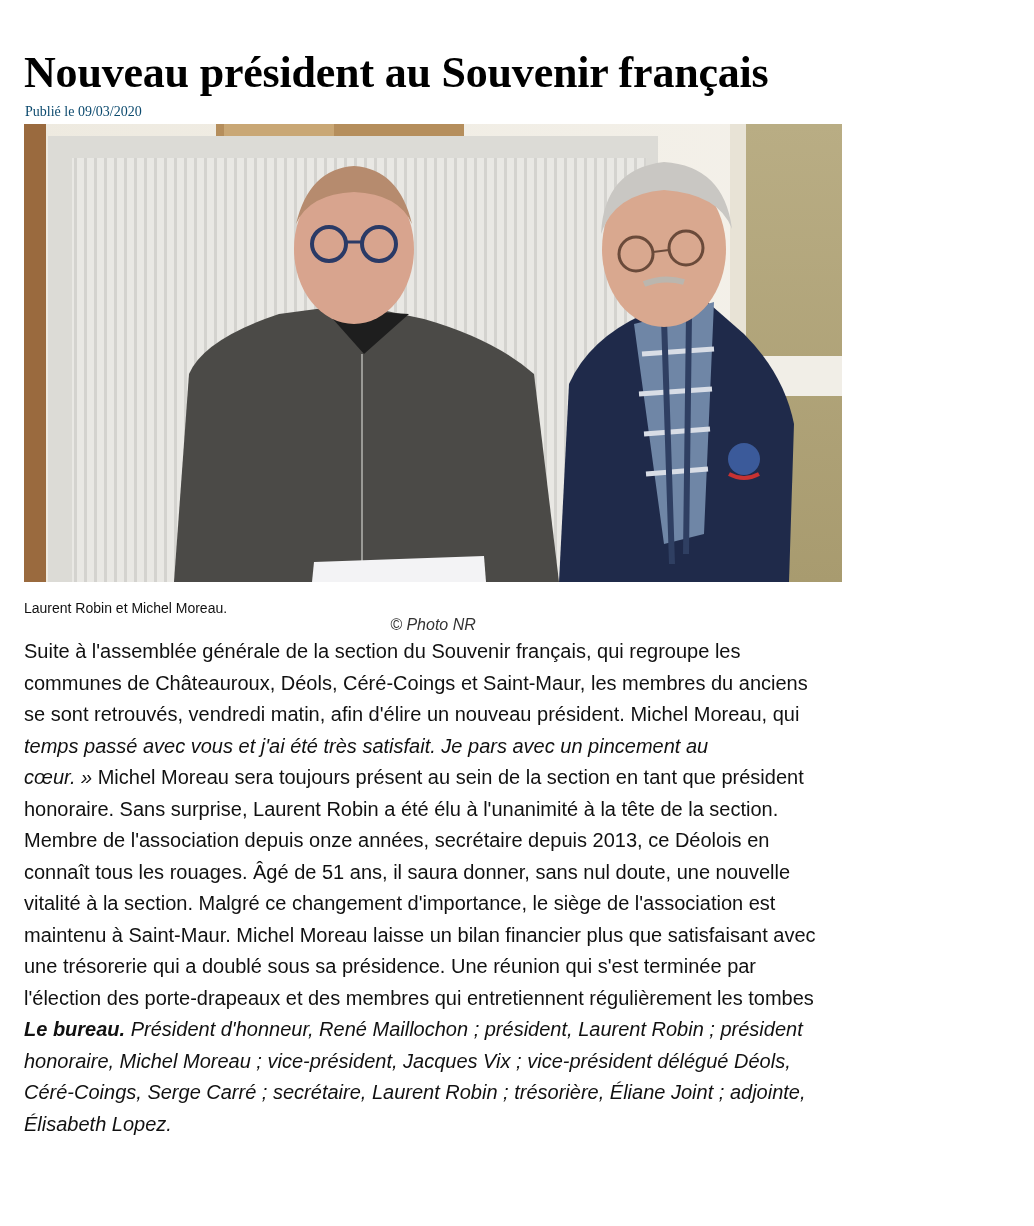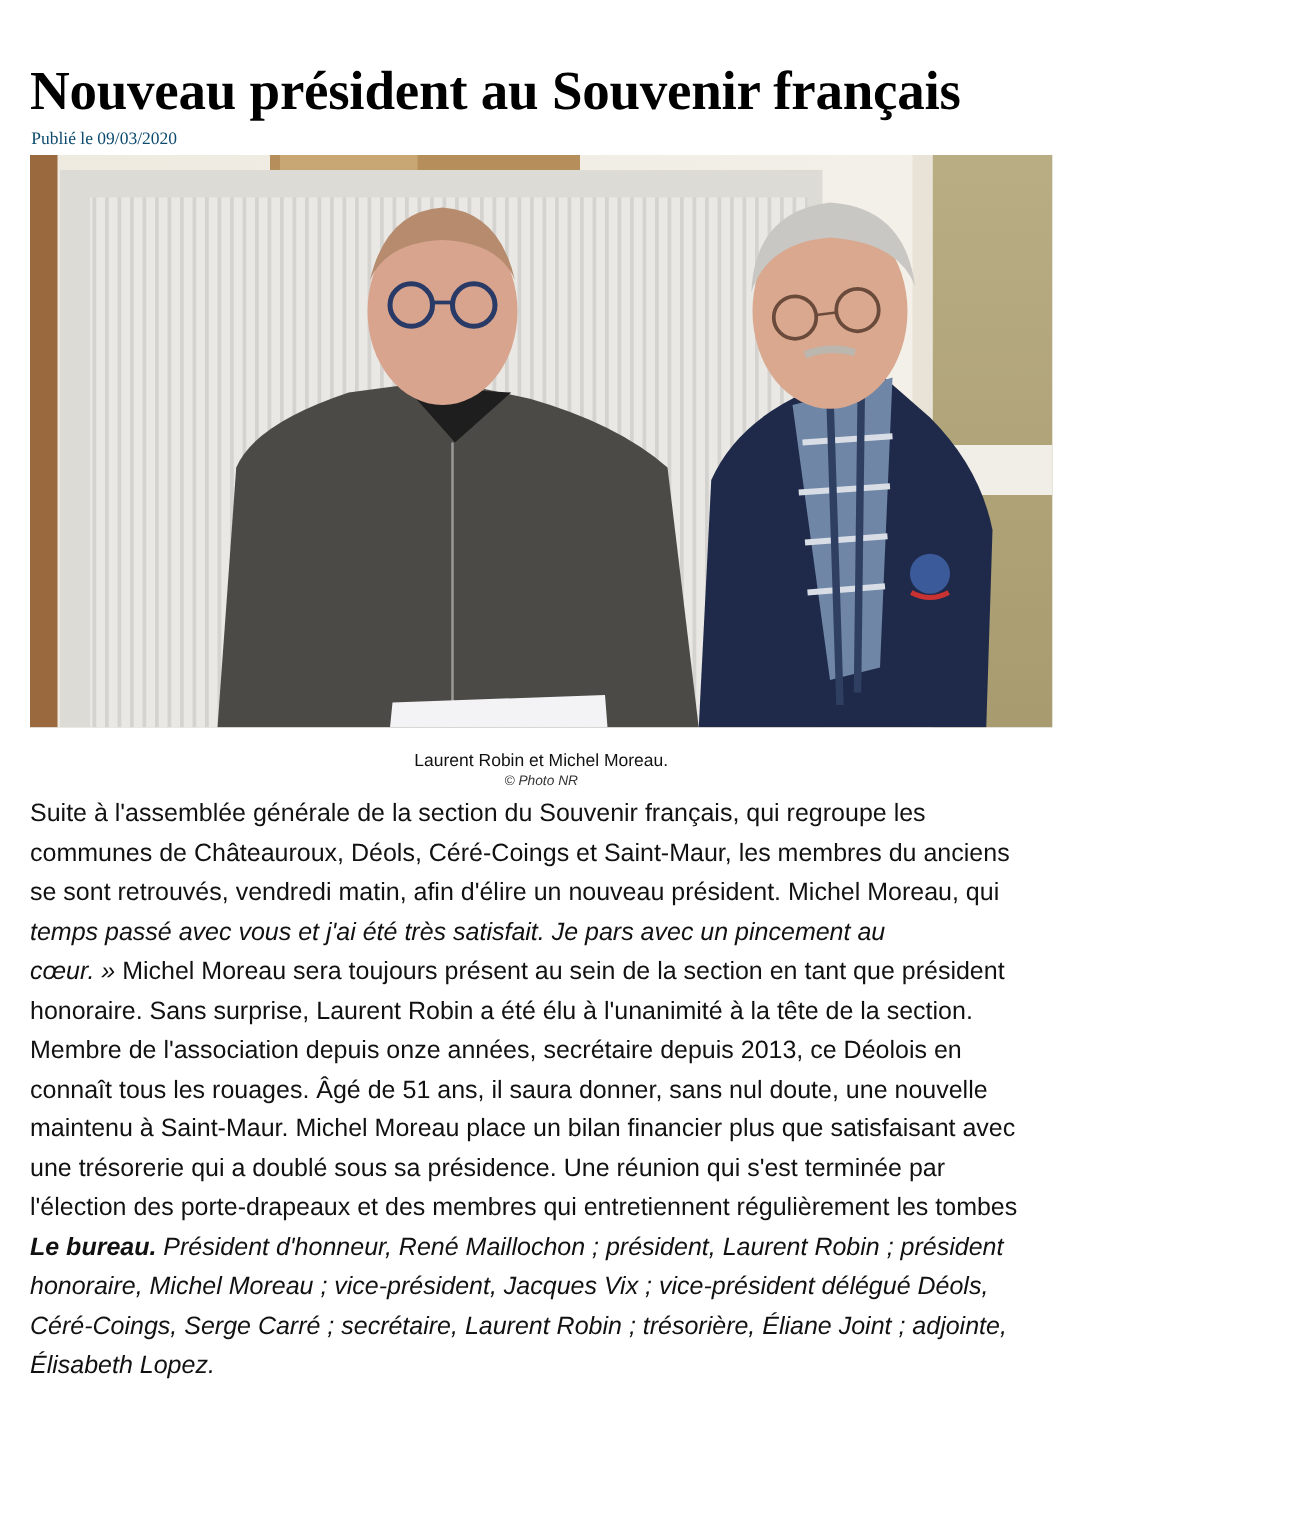--- a/index.html
+++ b/index.html
@@ -12,26 +12,26 @@
     .pubdate {
       position: absolute; left: 25px; top: 104px;
       font-family: "Liberation Serif", serif; font-size: 14px; line-height: 16px; color: #0c4a6e;
     }
     .photo {
       position: absolute; left: 24px; top: 124px; width: 818px; height: 458px; overflow: hidden;
       background: #d9d6cf;
     }
     .photo svg { display: block; }
     .caption {
-      position: absolute; left: 24px; top: 600px; width: 818px; text-align: center;
+      position: absolute; left: 24px; top: 600px; width: 818px; text-align: left;
       font-family: "Liberation Sans", sans-serif; font-size: 14px; line-height: 16px; color: #111;
     }
     .credit {
       position: absolute; left: 24px; top: 619px; width: 818px; text-align: center;
-      font-family: "Liberation Sans", sans-serif; font-style: italic; font-size: 11px; line-height: 12px; color: #333;
+      font-family: "Liberation Sans", sans-serif; font-style: italic; font-size: 16px; line-height: 12px; color: #333;
     }
     .body {
       position: absolute; left: 24px; top: 636px; width: 990px;
       font-family: "Liberation Sans", sans-serif; font-size: 20px; line-height: 31.5px; color: #111;
     }
     .body p { margin: 0; }
     .line { display: block; white-space: nowrap; }
     .q { font-style: italic; }
     .bureau { font-style: italic; display: block; }
     .bureau .lbl { font-weight: bold; }
@@ -107,21 +107,22 @@
 <div class="body">
   <p>
     <span class="line"><span>Suite à l'assemblée générale de la section du Souvenir français, qui regroupe les</span></span>
     <span class="line"><span>communes de Châteauroux, Déols, Céré-Coings et Saint-Maur, les membres du anciens</span></span>
     <span class="line"><span>se sont retrouvés, vendredi matin, afin d'élire un nouveau président. Michel Moreau, qui</span></span>
     <span class="line q"><span>temps passé avec vous et j'ai été très satisfait. Je pars avec un pincement au</span></span>
     <span class="line"><span class="q">cœur. »</span><span> Michel Moreau sera toujours présent au sein de la section en tant que président</span></span>
     <span class="line"><span>honoraire. Sans surprise, Laurent Robin a été élu à l'unanimité à la tête de la section.</span></span>
     <span class="line"><span>Membre de l'association depuis onze années, secrétaire depuis 2013, ce Déolois en</span></span>
     <span class="line"><span>connaît tous les rouages. Âgé de 51 ans, il saura donner, sans nul doute, une nouvelle</span></span>
-    <span class="line"><span>maintenu à Saint-Maur. Michel Moreau place un bilan financier plus que satisfaisant avec</span></span>
+    <span class="line"><span>vitalité à la section. Malgré ce changement d'importance, le siège de l'association est</span></span>
+    <span class="line"><span>maintenu à Saint-Maur. Michel Moreau laisse un bilan financier plus que satisfaisant avec</span></span>
     <span class="line"><span>une trésorerie qui a doublé sous sa présidence. Une réunion qui s'est terminée par</span></span>
     <span class="line"><span>l'élection des porte-drapeaux et des membres qui entretiennent régulièrement les tombes</span></span>
   </p>
   <p class="bureau">
     <span class="line"><span class="lbl">Le bureau.</span><span> Président d'honneur, René Maillochon ; président, Laurent Robin ; président</span></span>
     <span class="line">honoraire, Michel Moreau ; vice-président, Jacques Vix ; vice-président délégué Déols,</span>
     <span class="line">Céré-Coings, Serge Carré ; secrétaire, Laurent Robin ; trésorière, Éliane Joint ; adjointe,</span>
     <span class="line">Élisabeth Lopez.</span>
   </p>
 </div>

